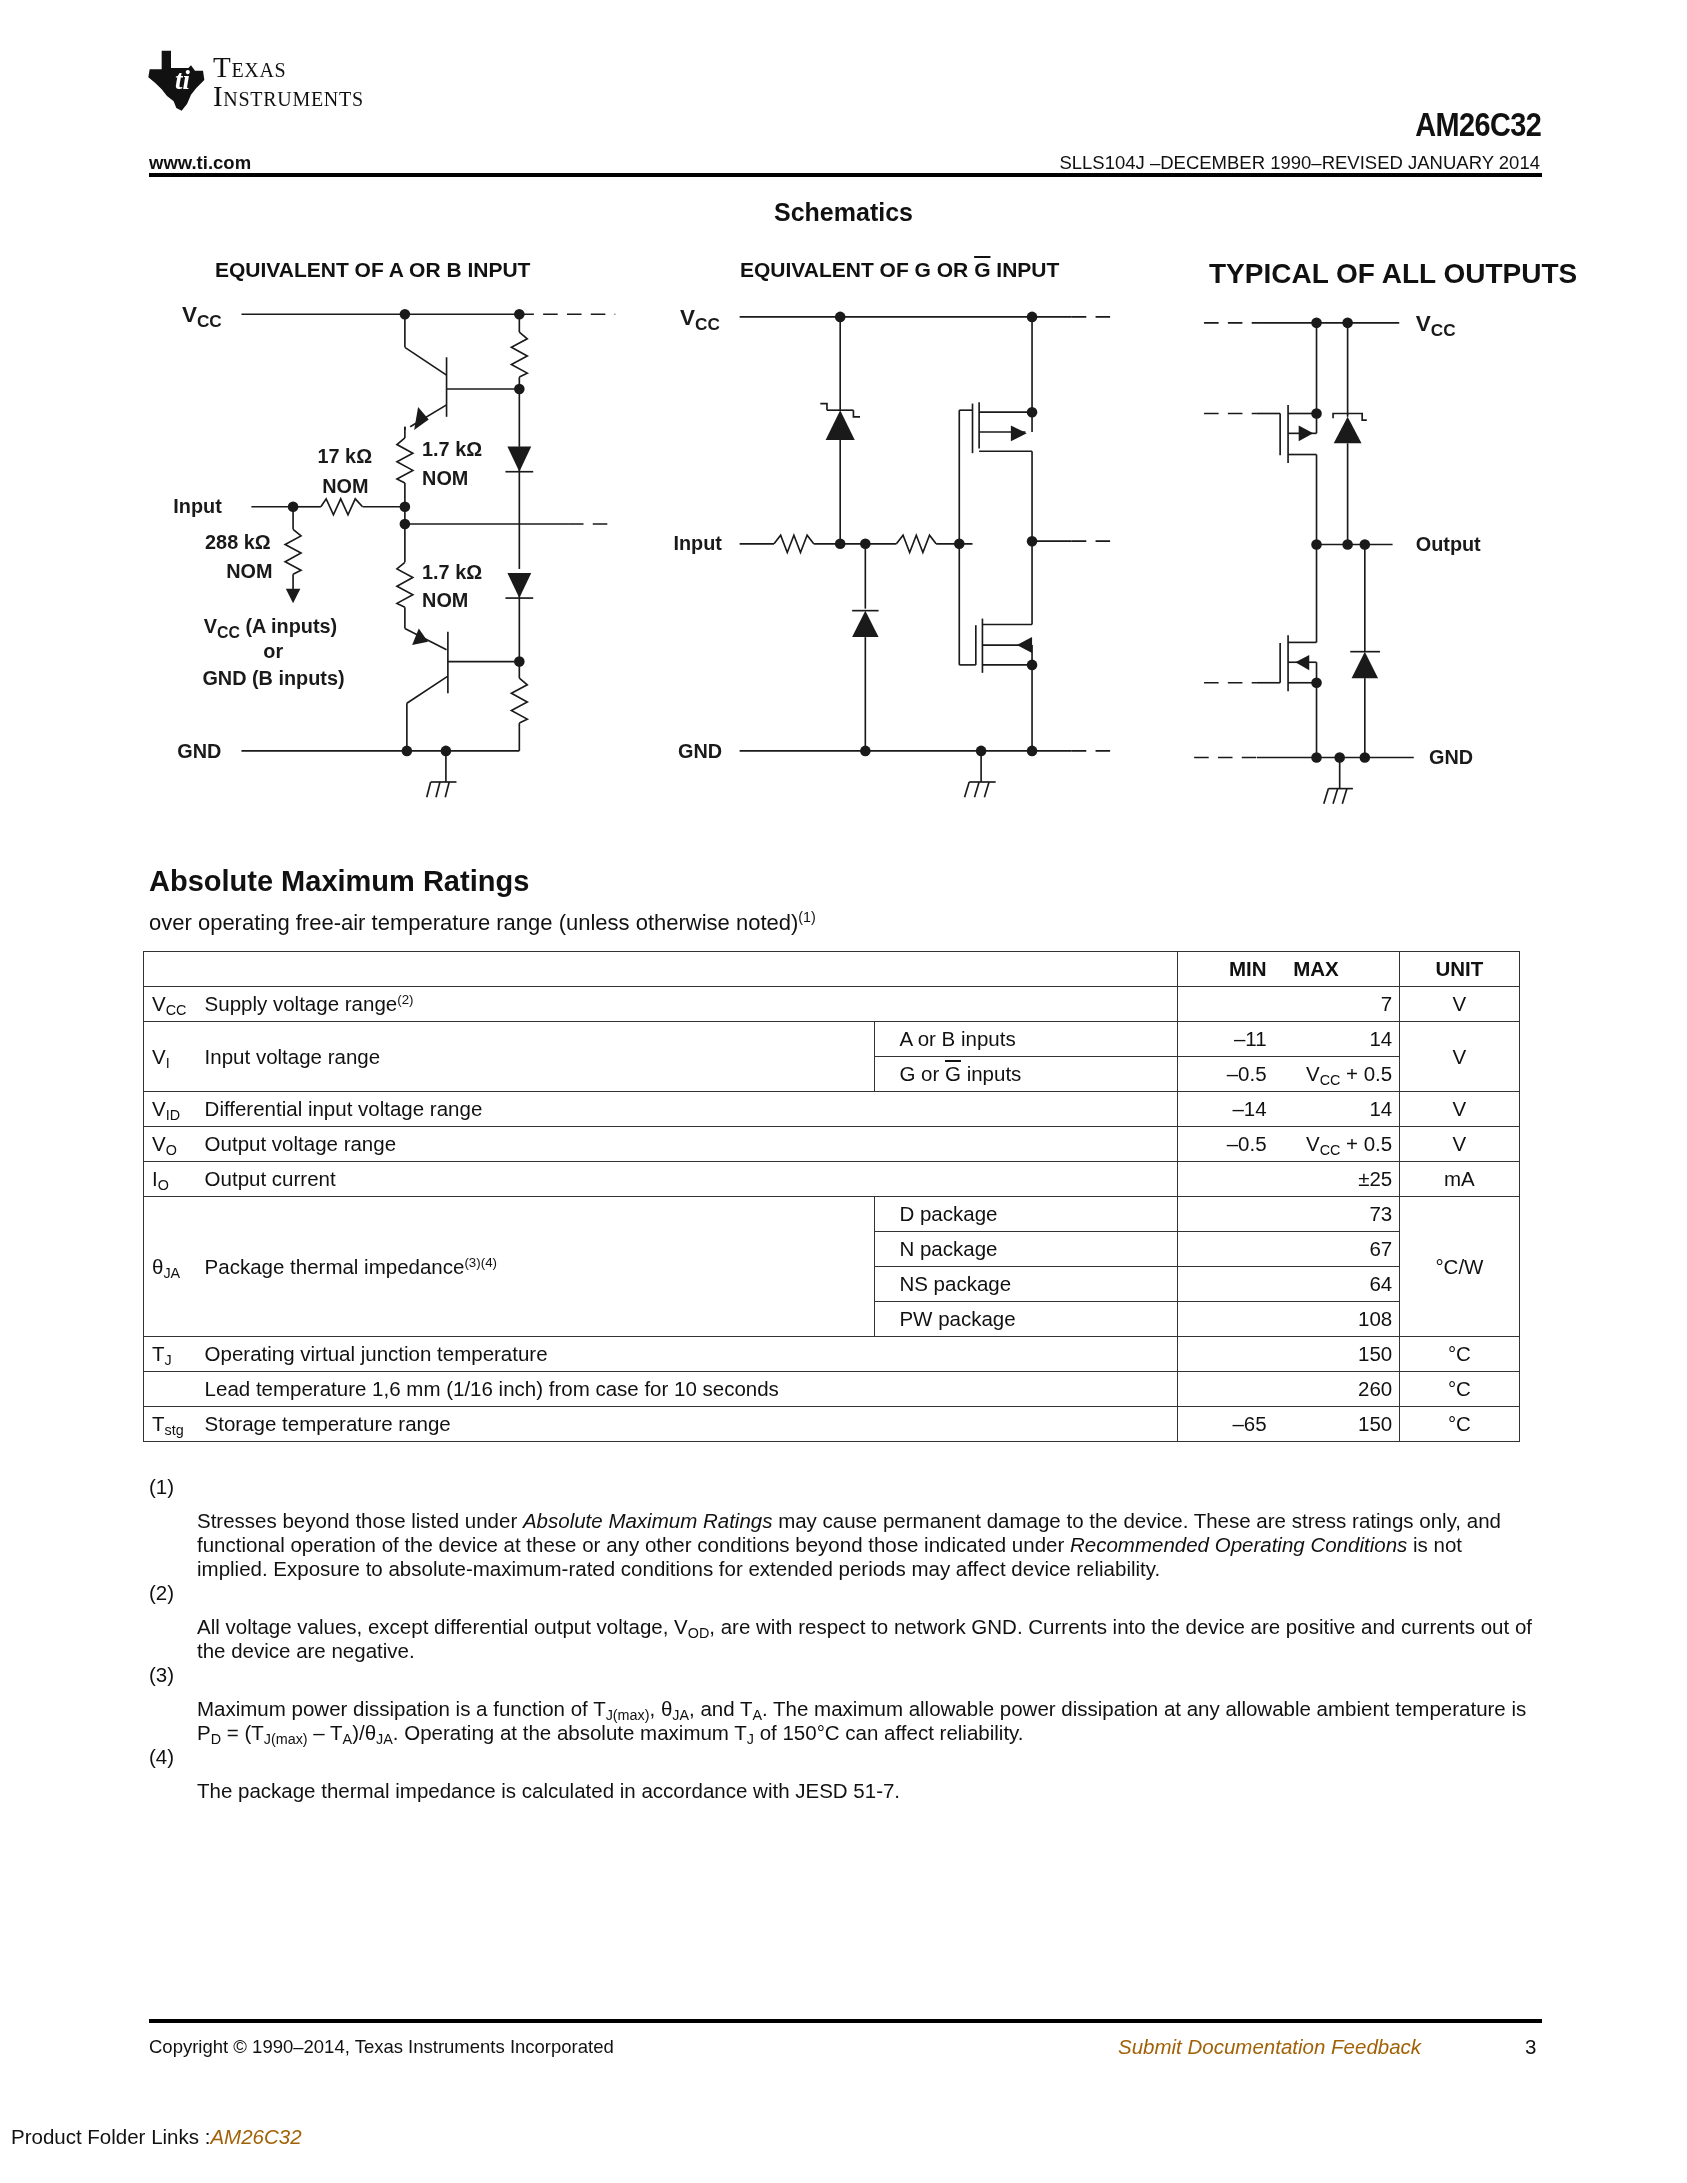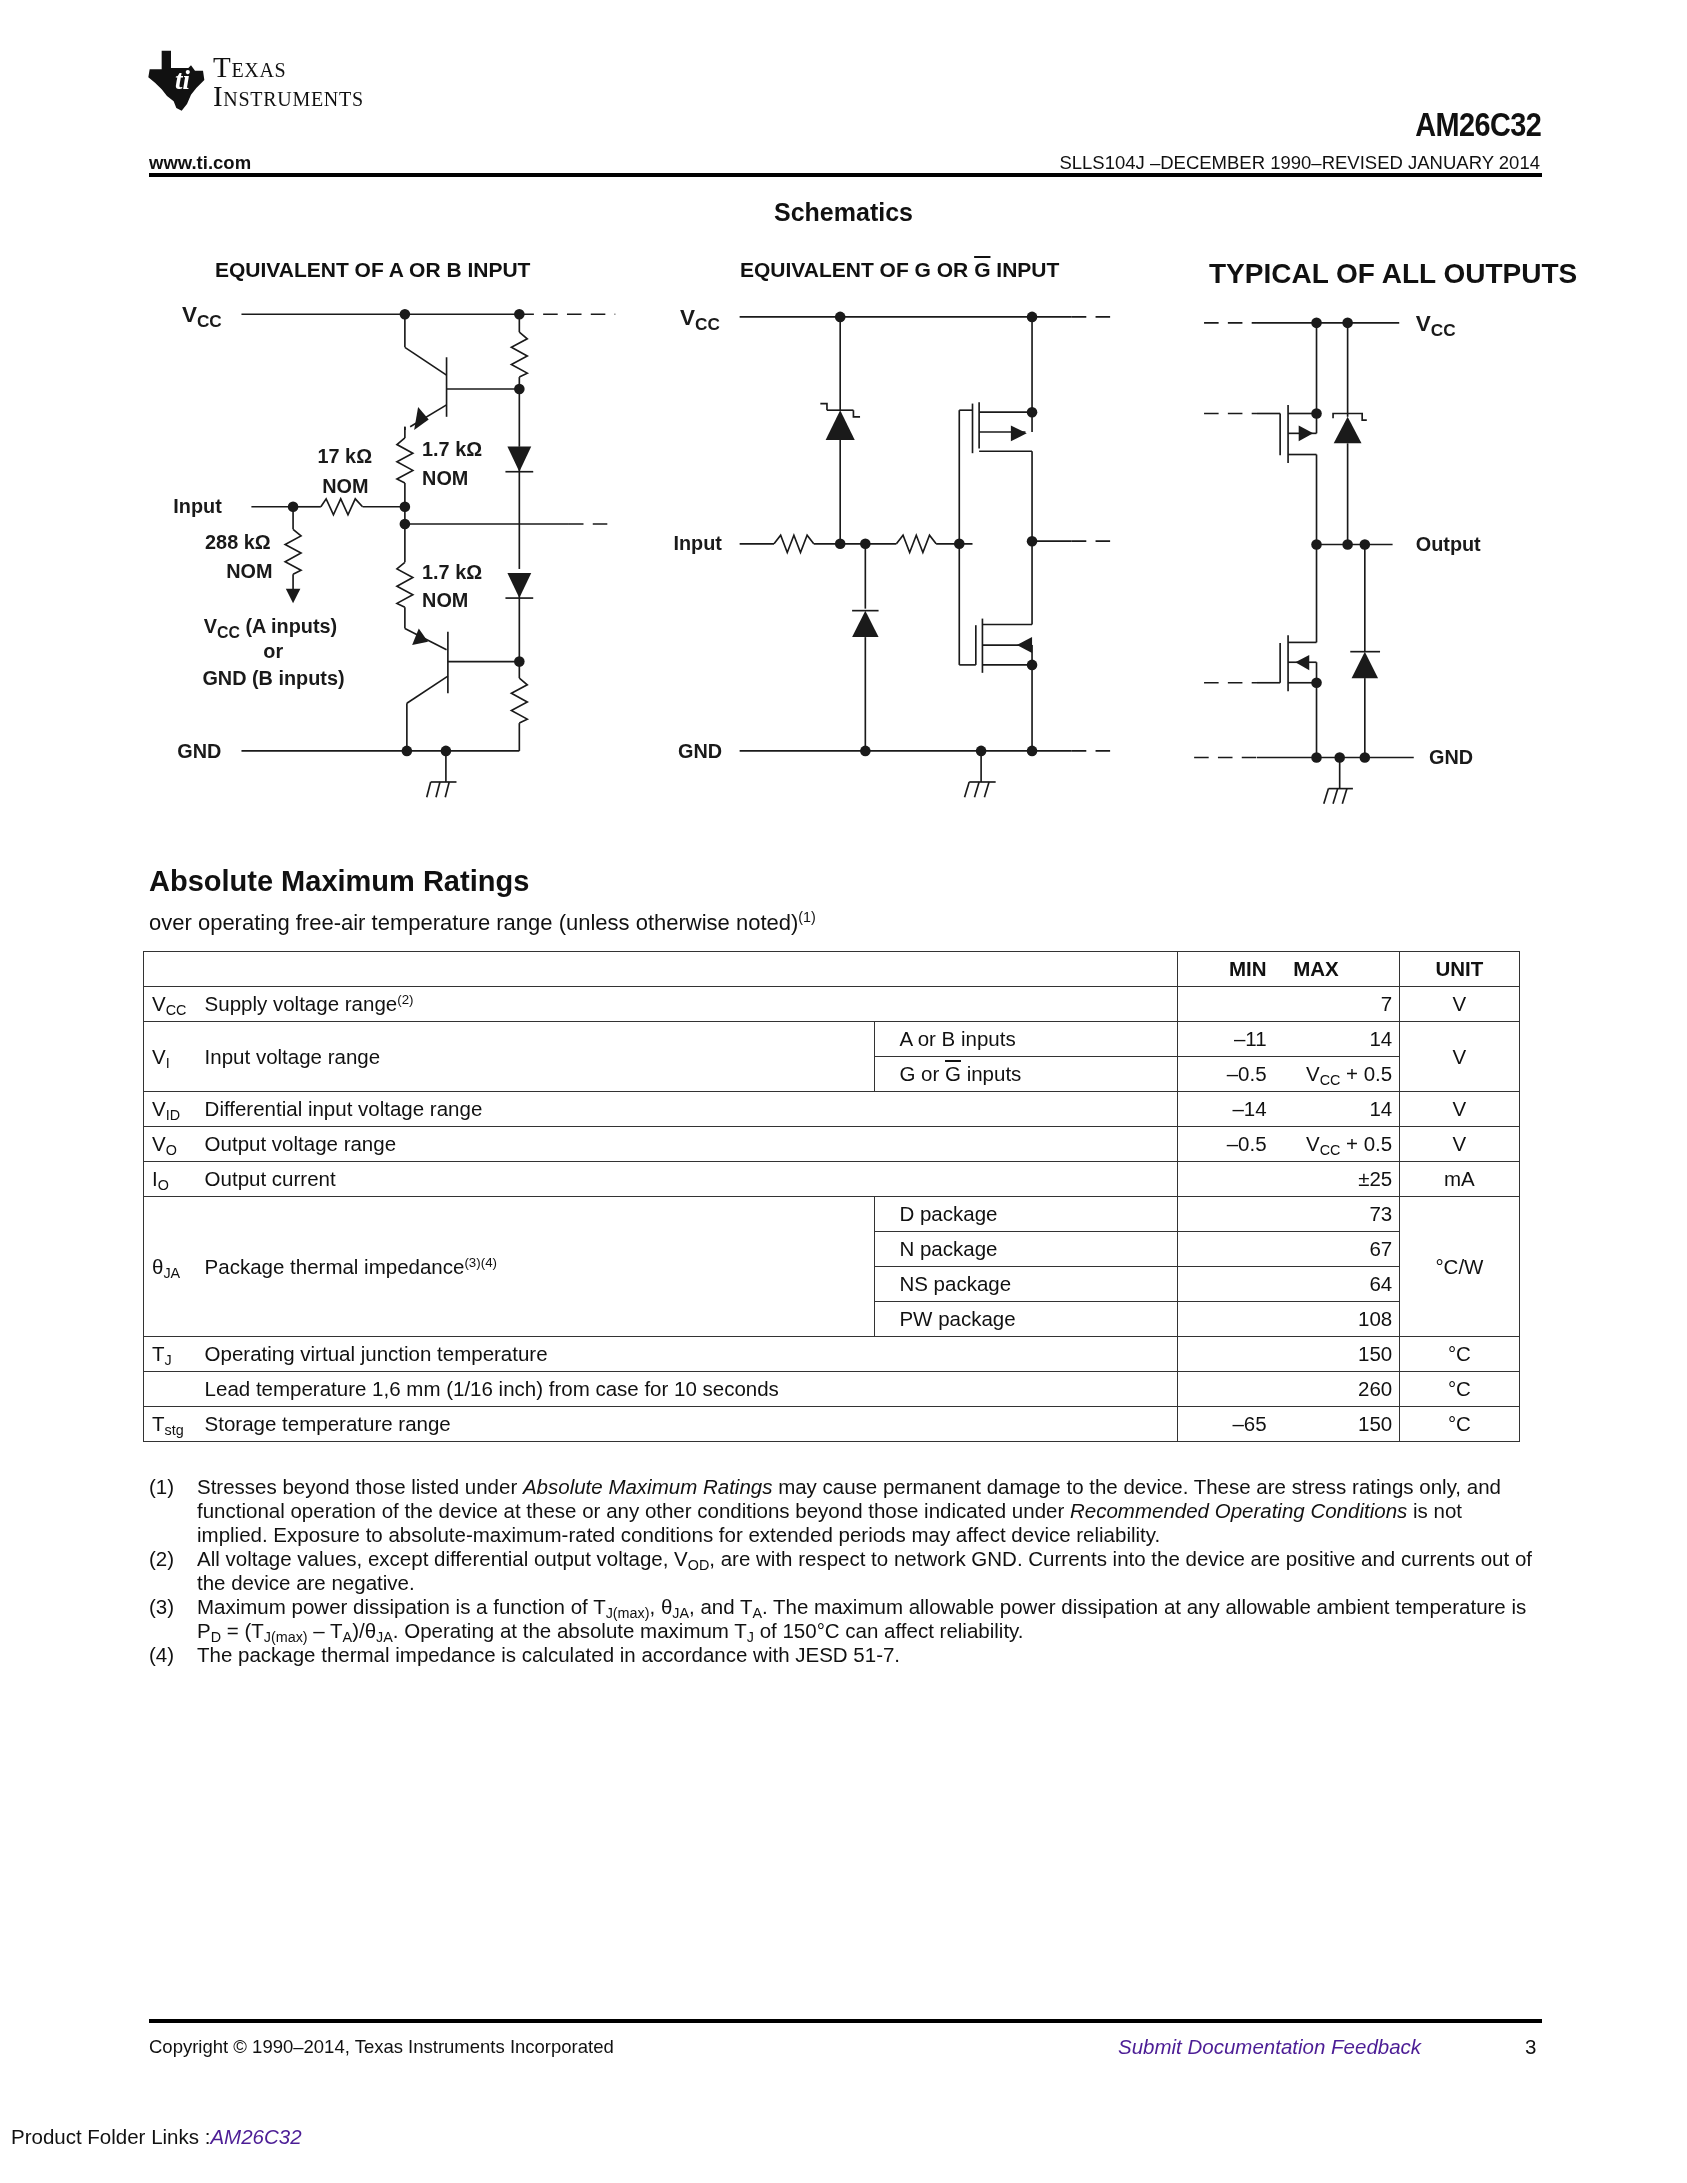--- a/index.html
+++ b/index.html
@@ -16,22 +16,22 @@
   table.amr td.sym { width:46px; border-right:none; padding-left:8px; }
   table.amr td.param { border-left:none; padding-left:0; }
   table.amr td.min { width:82px; text-align:right; border-right:none; padding-right:20px; }
   table.amr td.max { width:99px; text-align:right; border-left:none; padding-right:6.6px; }
   table.amr td.unit { width:106px; text-align:center; }
   table.amr td.cond { width:271px;padding-left:24px; }
   table.amr th { font-weight:bold; border:1.3px solid #333; height:34px; padding:0 6.6px; font-size:20.5px; }
   .notes { position:absolute; left:149px; top:1475px; width:1383px; font-size:20.5px; line-height:24px; }
   .note { display:flex; }
   .note .num { width:48px; flex:none; }
-  .note .txt { flex:1; }
-  .link { color:#4c1d95; font-style:italic; }
+  .note .txt { flex:1;margin-top:34px; }
+  .link { color:#a16207; font-style:italic; }
   svg text { font-family:"Liberation Sans", sans-serif; font-weight:bold; fill:#1a1a1a; }
 </style>
 </head>
 <body>
 
 <div class="abs" style="left:147px; top:48px; width:265px; height:66px;">
   <svg width="60" height="64" viewBox="0 0 90 96" class="abs" style="left:0; top:0;">
     <path d="M22 4 L36 4 L36 30 L62 30 L66 26 L72 34 L84 34 L86 48 L74 60 L66 70 L60 84 L52 94 L44 90 L40 80 L30 72 L22 62 L12 52 L2 44 L4 32 L22 32 Z" fill="#111"></path>
     <text x="42" y="62" font-size="40" font-style="italic" style="fill:#fff;font-family:'Liberation Serif',serif;font-weight:bold;">ti</text>
   </svg>

